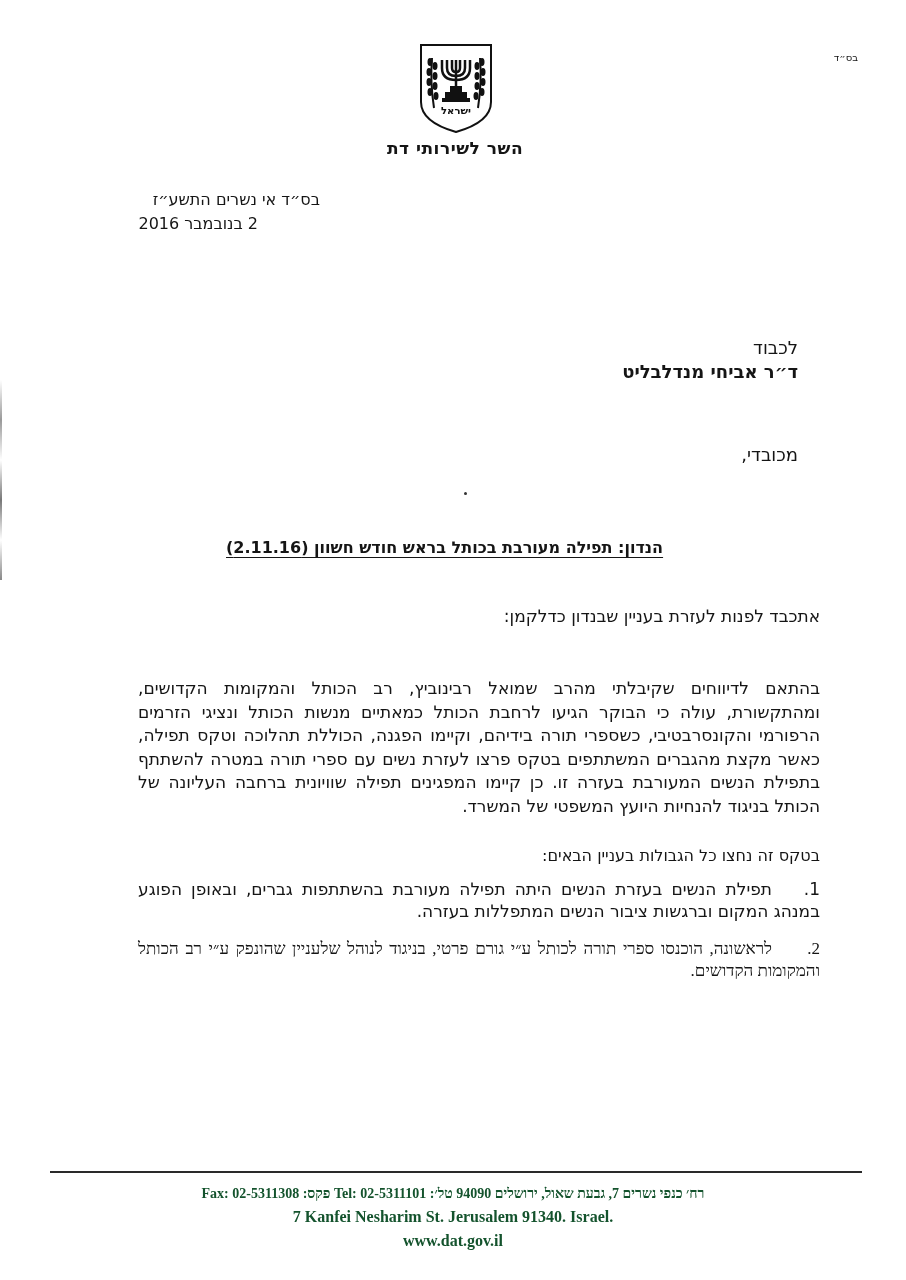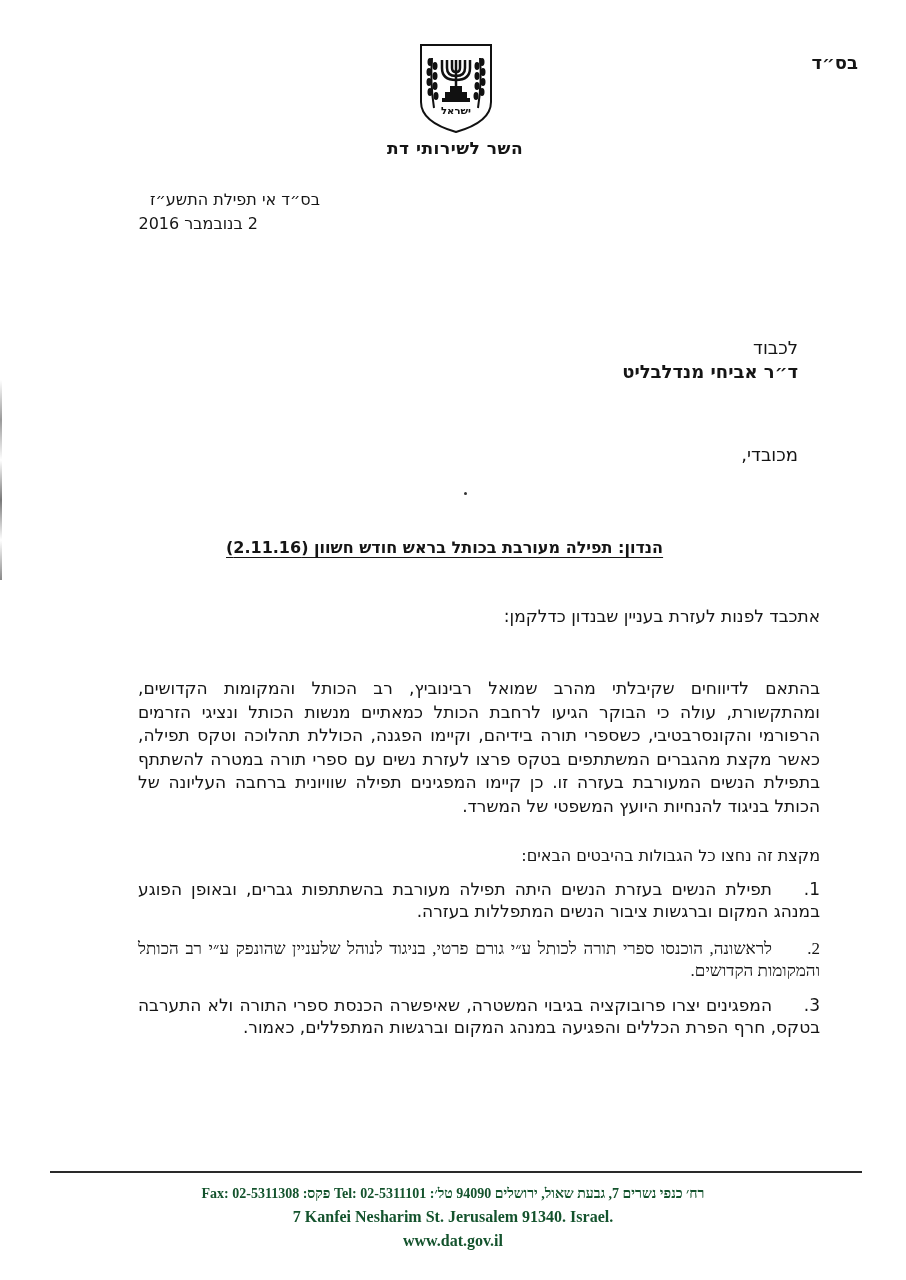--- a/index.html
+++ b/index.html
@@ -3,21 +3,21 @@
   <meta charset="utf-8">
   <style>
     html, body { margin: 0; padding: 0; }
     body {
       width: 906px; height: 1280px; background: #ffffff; position: relative; overflow: hidden;
       font-family: "DejaVu Sans", "Liberation Sans", sans-serif; color: #151515;
     }
     .page { position: absolute; inset: 0; }
     .abs { position: absolute; }
     .rtl { direction: rtl; text-align: right; unicode-bidi: plaintext; }
-    .corner-mark { right: 48px; top: 52px; font-size: 18px; font-weight: bold; }
+    .corner-mark { right: 48px; top: 52px; font-size: 10px; font-weight: normal; }
     .emblem { left: 418px; top: 42px; width: 76px; height: 92px; }
     .ministry { left: 340px; top: 138px; width: 230px; text-align: center; font-size: 17px; font-weight: bold; letter-spacing: 0.5px; }
     .hebdate { right: 586px; top: 190px; font-size: 16px; white-space: nowrap; }
     .gregdate { right: 648px; top: 214px; font-size: 16px; white-space: nowrap; }
     .recipient { right: 108px; top: 336px; font-size: 18px; line-height: 24px; width: 320px; }
     .recipient .name { font-weight: bold; }
     .salutation { right: 108px; top: 444px; font-size: 18px; }
     .speck { left: 464px; top: 492px; width: 3px; height: 3px; background: #333; border-radius: 50%; }
     .subject { left: 226px; top: 538px; width: 480px; text-align: center; font-size: 16px; font-weight: bold; text-decoration: underline; text-underline-offset: 4px; }
     .intro { right: 86px; top: 606px; font-size: 17px; }
@@ -77,47 +77,44 @@
       </g>
       <rect x="32" y="44" width="12" height="6" fill="#111"></rect>
       <rect x="27" y="50" width="22" height="6" fill="#111"></rect>
       <rect x="24" y="56" width="28" height="4" fill="#111"></rect>
       <text x="38" y="72" font-size="10" text-anchor="middle" fill="#111" font-family="DejaVu Sans, sans-serif" font-weight="bold">ישראל</text>
     </svg>
   </div>
 
   <div class="abs ministry rtl" style="text-align:center">השר לשירותי דת</div>
 
-  <div class="abs hebdate rtl">בס״ד אי תפילת התשע״ז</div>
+  <div class="abs hebdate rtl">בס״ד אי נשרים התשע״ז</div>
   <div class="abs gregdate rtl">2 בנובמבר 2016</div>
 
   <div class="abs recipient rtl">
     <div>לכבוד</div>
     <div class="name">ד״ר אביחי מנדלבליט</div>
   </div>
 
   <div class="abs salutation rtl">מכובדי,</div>
 
   <div class="abs speck"></div>
 
   <div class="abs subject rtl" style="text-align:left">הנדון: תפילה מעורבת בכותל בראש חודש חשוון (2.11.16)</div>
 
   <div class="abs intro rtl">אתכבד לפנות לעזרת בעניין שבנדון כדלקמן:</div>
 
   <div class="abs para rtl">בהתאם לדיווחים שקיבלתי מהרב שמואל רבינוביץ, רב הכותל והמקומות הקדושים, ומהתקשורת, עולה כי הבוקר הגיעו לרחבת הכותל כמאתיים מנשות הכותל ונציגי הזרמים הרפורמי והקונסרבטיבי, כשספרי תורה בידיהם, וקיימו הפגנה, הכוללת תהלוכה וטקס תפילה, כאשר מקצת מהגברים המשתתפים בטקס פרצו לעזרת נשים עם ספרי תורה במטרה להשתתף בתפילת הנשים המעורבת בעזרה זו. כן קיימו המפגינים תפילה שוויונית ברחבה העליונה של הכותל בניגוד להנחיות היועץ המשפטי של המשרד.</div>
 
-  <div class="abs lead rtl">מקצת זה נחצו כל הגבולות בהיבטים הבאים:</div>
+  <div class="abs lead rtl">בטקס זה נחצו כל הגבולות בעניין הבאים:</div>
 
   <div class="abs item item1 rtl">
     <span class="num">1.</span><span>תפילת הנשים בעזרת הנשים היתה תפילה מעורבת בהשתתפות גברים, ובאופן הפוגע במנהג המקום וברגשות ציבור הנשים המתפללות בעזרה.</span>
   </div>
   <div class="abs item item2 rtl">
     <span class="num">2.</span><span>לראשונה, הוכנסו ספרי תורה לכותל ע״י גורם פרטי, בניגוד לנוהל שלעניין שהונפק ע״י רב הכותל והמקומות הקדושים.</span>
-  </div>
-  <div class="abs item item3 rtl">
-    <span class="num">3.</span><span>המפגינים יצרו פרובוקציה בגיבוי המשטרה, שאיפשרה הכנסת ספרי התורה ולא התערבה בטקס, חרף הפרת הכללים והפגיעה במנהג המקום וברגשות המתפללים, כאמור.</span>
   </div>
 
   <div class="abs footer-line"></div>
   <div class="abs footer f1">רח׳ כנפי נשרים 7, גבעת שאול, ירושלים 94090 טל׳: Tel: 02-5311101 פקס: Fax: 02-5311308</div>
   <div class="abs footer f2">7 Kanfei Nesharim St. Jerusalem 91340. Israel.</div>
   <div class="abs footer f3">www.dat.gov.il</div>
 </div>
 
 </body></html>

